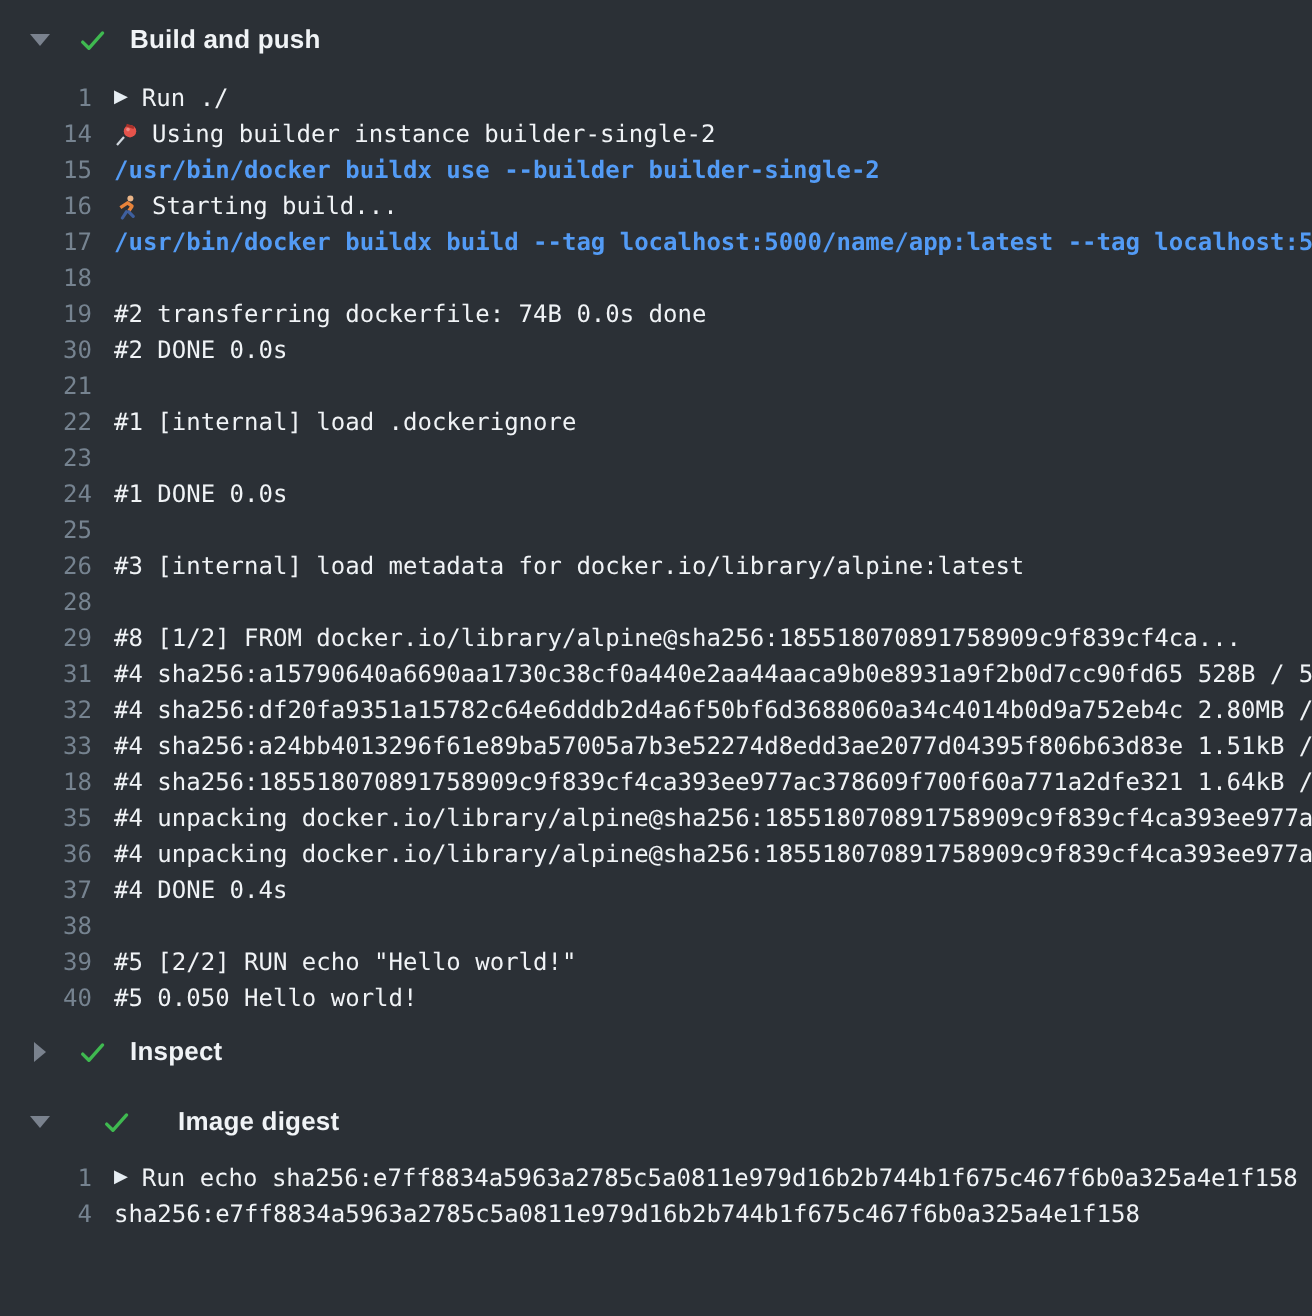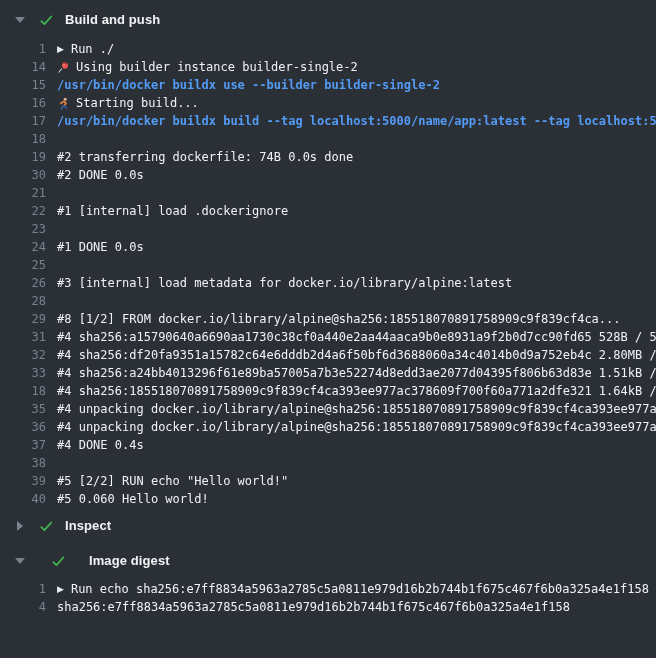--- a/index.html
+++ b/index.html
@@ -194,21 +194,21 @@
         <div class="row">
     <span class="ln">38</span>
     <span class="ct"><span></span></span>
   </div>
         <div class="row">
     <span class="ln">39</span>
     <span class="ct"><span>#5 [2/2] RUN echo "Hello world!"</span></span>
   </div>
         <div class="row">
     <span class="ln">40</span>
-    <span class="ct"><span>#5 0.060 Hello world!</span></span>
+    <span class="ct"><span>#5 0.050 Hello world!</span></span>
   </div>
       </div>
   </div>
 
   <div class="section">
     <div class="hdr hdr-inspect">
       <span class="chev">
           <span class="tri-right"></span>
         </span>
       <span class="check">

